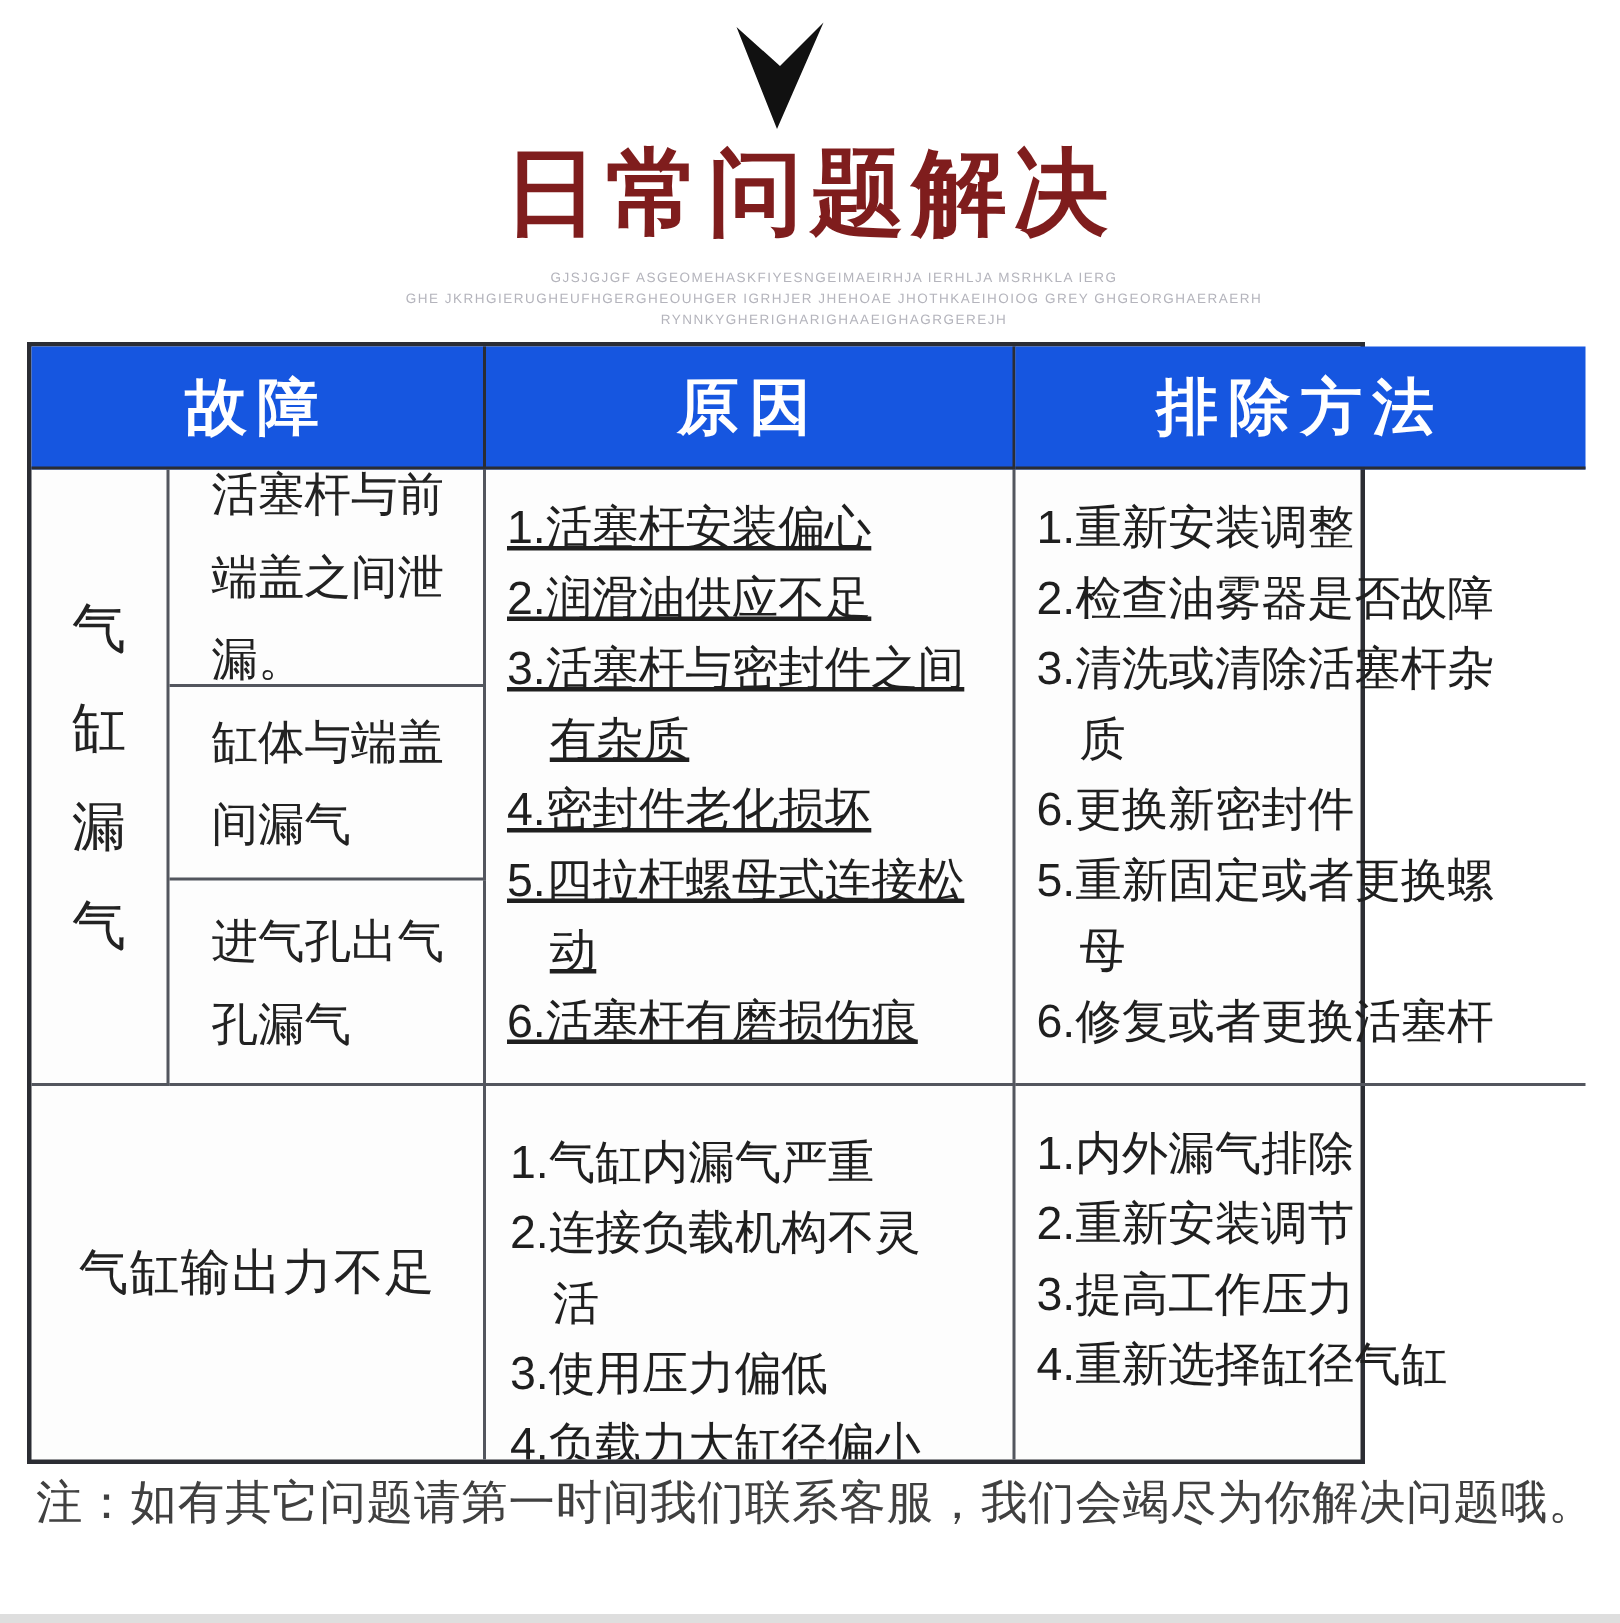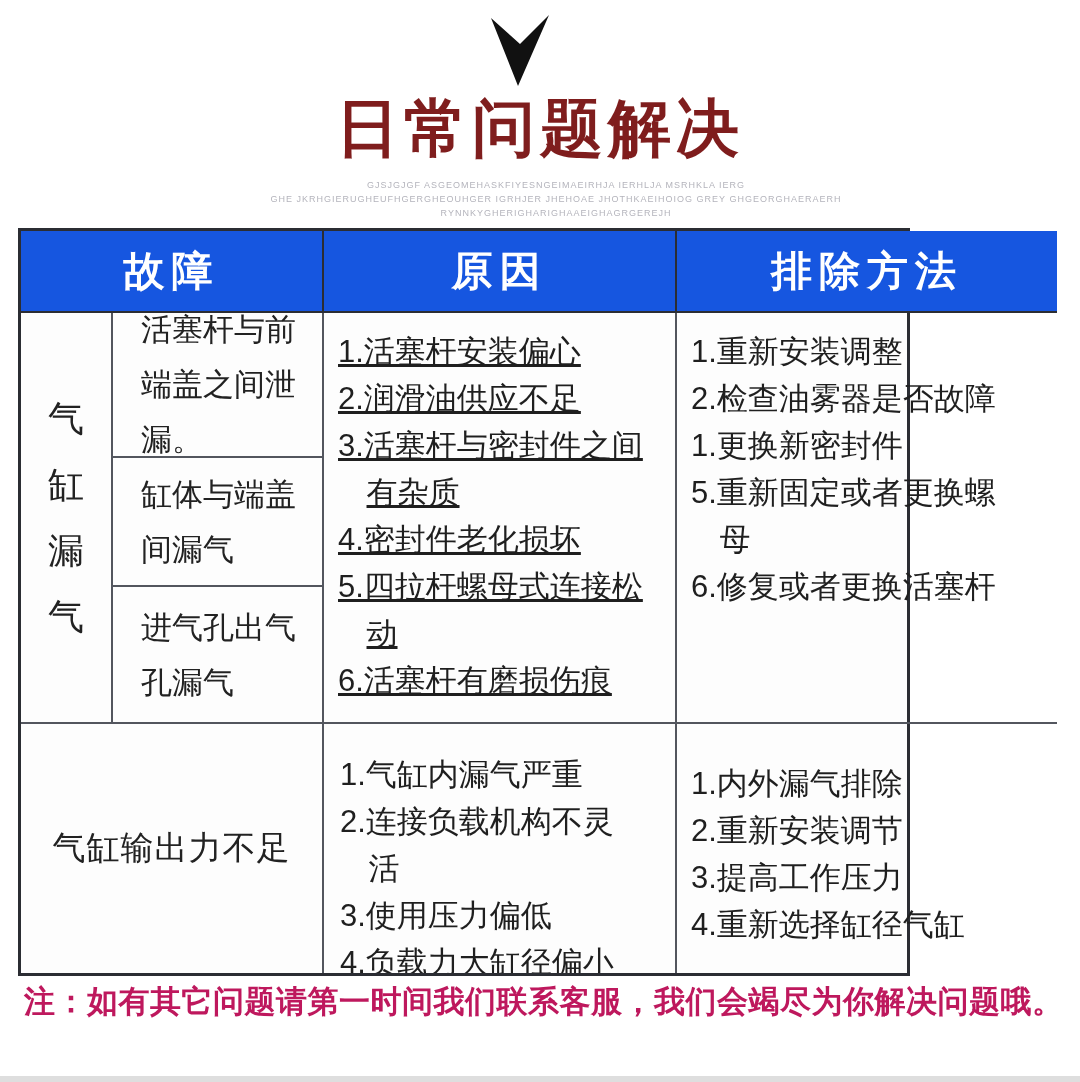--- a/index.html
+++ b/index.html
@@ -89,26 +89,26 @@
   .c2{grid-column:3;grid-row:5;}
   .m2{grid-column:4;grid-row:5;}
   ul.items{
     margin:0;list-style:none;
     font-size:31px;line-height:47px;color:#1f1f1f;
   }
   ul.items li{padding-left:0.92em;text-indent:-0.92em;}
   .c1 ul.items{padding:15px 24px 0 14px;text-decoration:underline;}
   .m1 ul.items{padding:15px 40px 0 14px;}
   .c2 ul.items{padding:27px 36px 0 16px;}
-  .m2 ul.items{padding:36px 40px 0 14px;}
+  .m2 ul.items{padding:21px 40px 0 14px;}
   
   .note{
     position:absolute;left:24px;top:981px;width:1040px;
-    font-size:31px;font-weight:700;letter-spacing:0.5px;
-    color:#be185d;
+    font-size:31px;font-weight:400;letter-spacing:0.5px;
+    color:#404040;
   }
   
   .bottom-edge{
     position:absolute;left:0;bottom:0;width:100%;height:6px;
     background:#dedede;
   }
 </style>
 </head>
 <body>
 
@@ -150,21 +150,22 @@
         <li>4.密封件老化损坏</li>
         <li>5.四拉杆螺母式连接松动</li>
         <li>6.活塞杆有磨损伤痕</li>
       </ul>
     </div>
 
     <div class="cell m1 last-col">
       <ul class="items">
         <li>1.重新安装调整</li>
         <li>2.检查油雾器是否故障</li>
-        <li>1.更换新密封件</li>
+        <li>3.清洗或清除活塞杆杂质</li>
+        <li>6.更换新密封件</li>
         <li>5.重新固定或者更换螺母</li>
         <li>6.修复或者更换活塞杆</li>
       </ul>
     </div>
 
     <div class="cell fault2 last-row">气缸输出力不足</div>
 
     <div class="cell c2 last-row">
       <ul class="items">
         <li>1.气缸内漏气严重</li>

